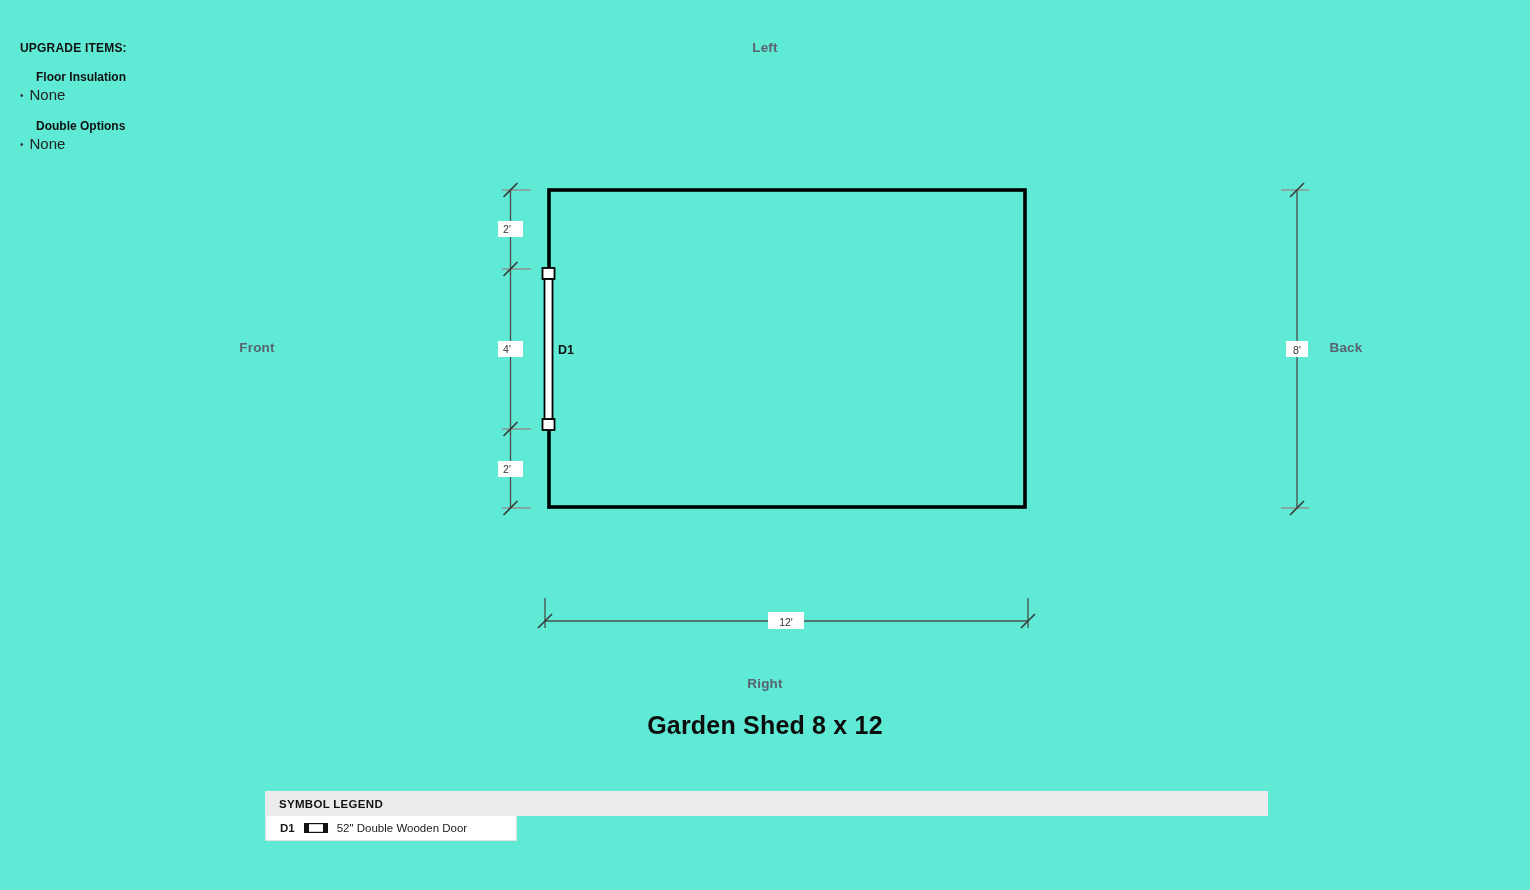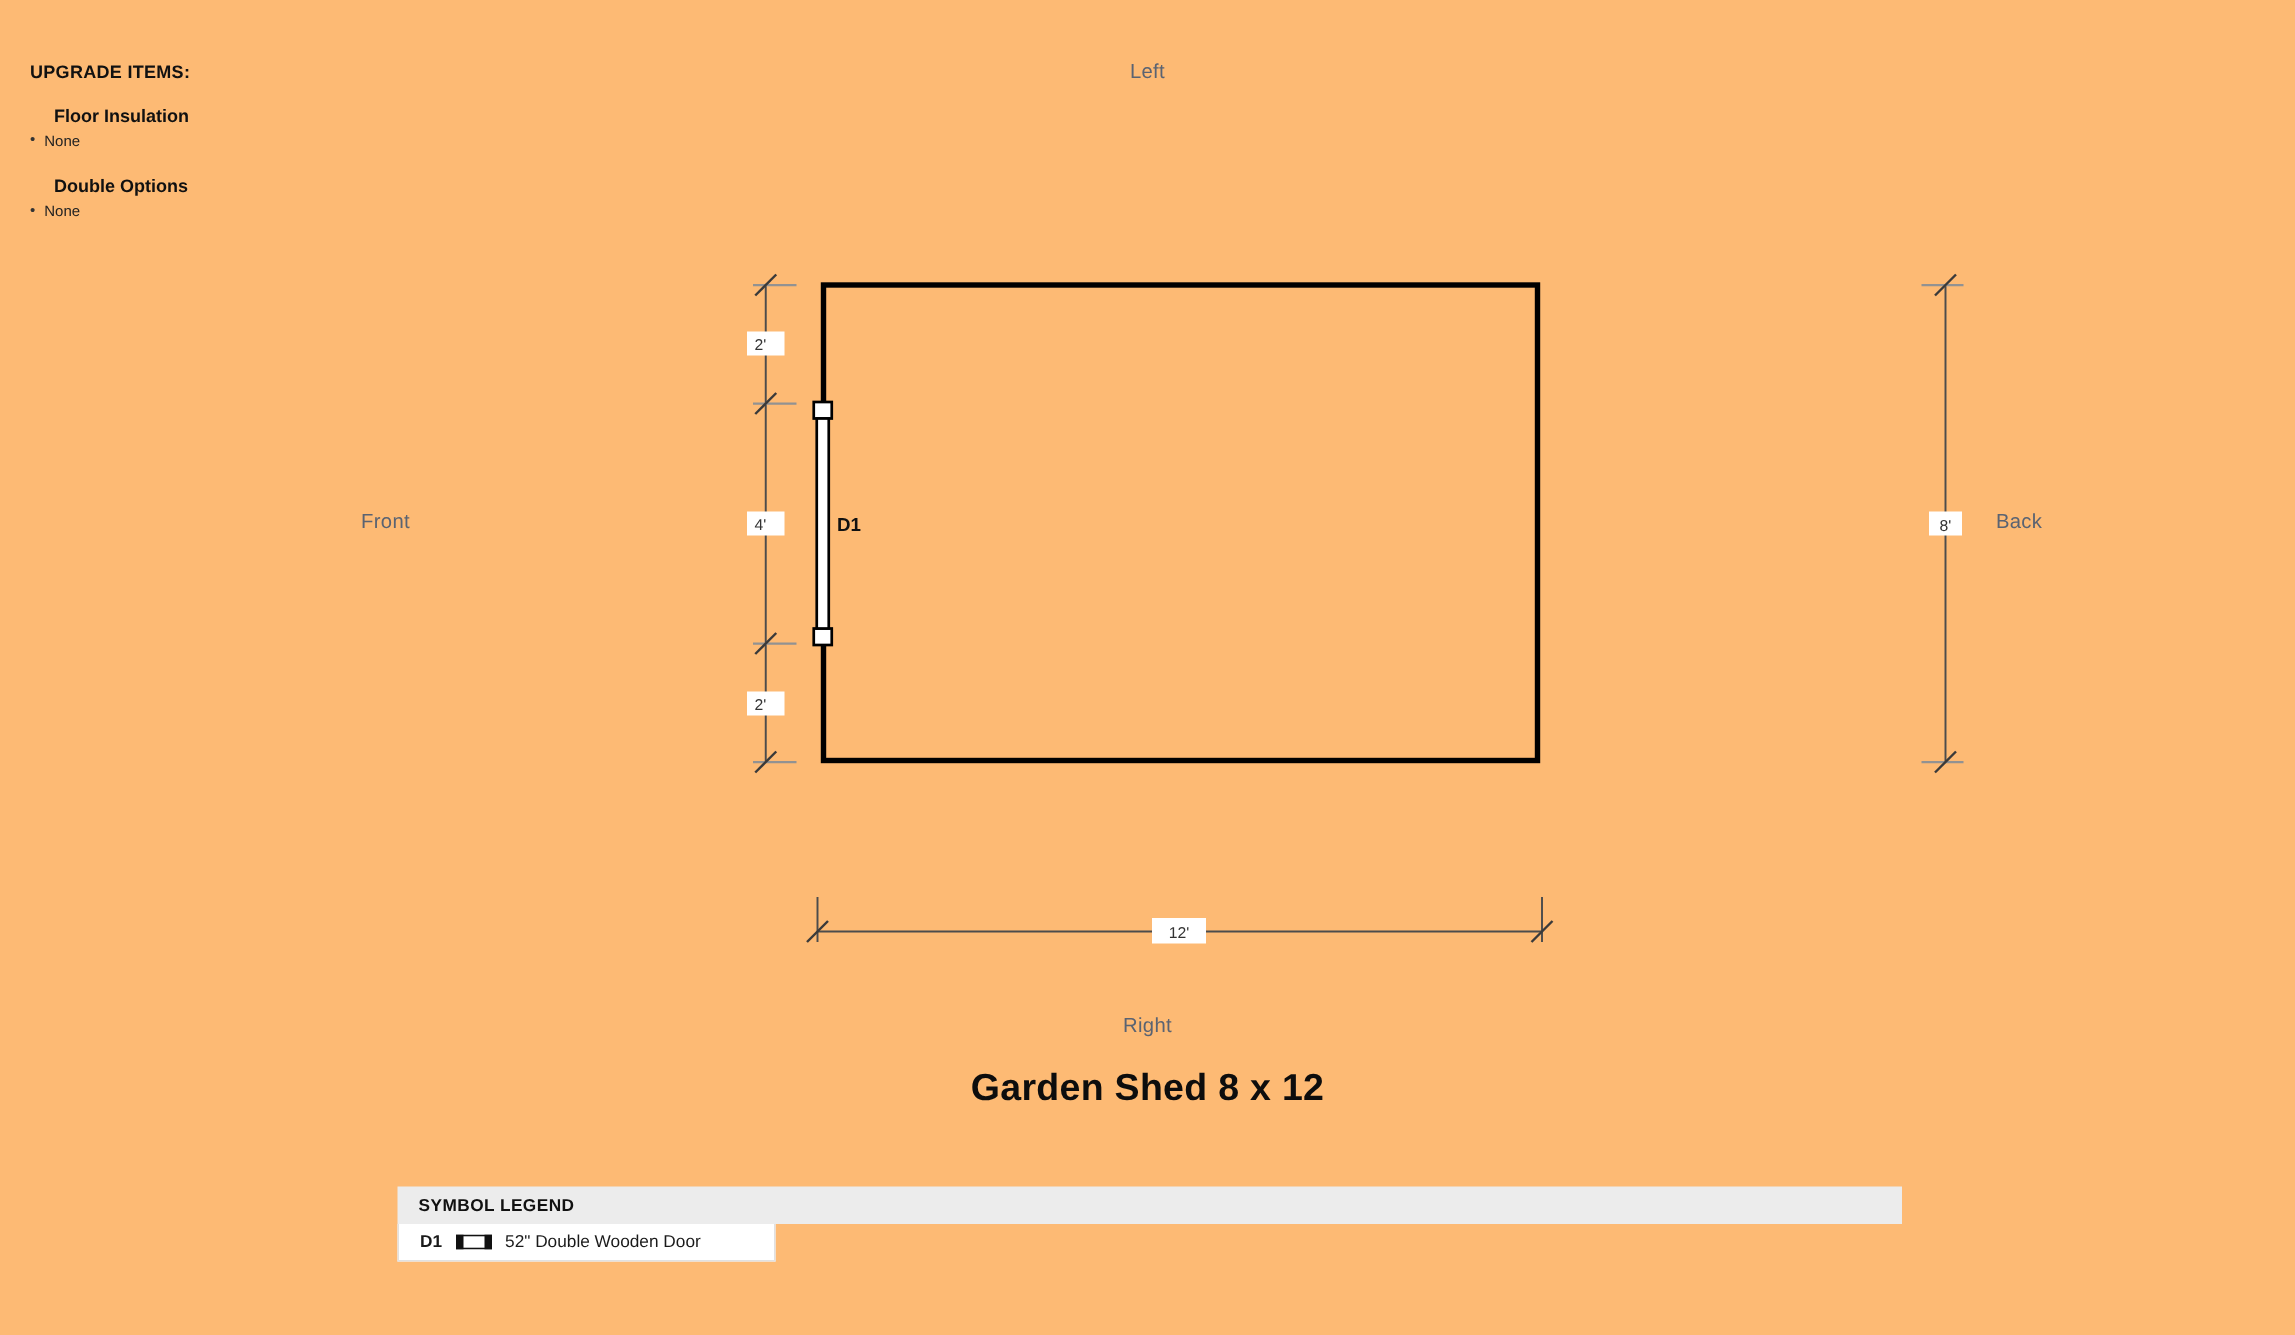--- a/index.html
+++ b/index.html
@@ -1,28 +1,28 @@
 <!DOCTYPE html>
 <html><head>
 <meta charset="utf-8">
 <style>
   * { margin:0; padding:0; box-sizing:border-box; }
   html,body { background:#ffffff; }
   .page {
-    position:relative; width:1530px; height:890px; background:#fdba74;
+    position:relative; width:1530px; height:890px; background:#5eead4;
     font-family:"Liberation Sans", sans-serif; overflow:hidden; color:#111;padding-left:32px;
   }
   
   .upgrade { position:absolute; left:20px; top:40px; }
   .upgrade-title { font-size:12px; font-weight:700; line-height:16px; letter-spacing:.2px; }
   .upgrade-label { font-size:12px; font-weight:700; line-height:16px; margin-top:13px;margin-left:16px; }
-  .upgrade-value { font-size:10px; line-height:16px; margin-top:2px; color:#222; }
+  .upgrade-value { font-size:15px; line-height:16px; margin-top:2px; color:#222; }
   .upgrade-value::before { content:"\2022"; font-size:10px; margin-right:6px; position:relative; top:-1px; color:#333; }
   
-  .side-label { position:absolute; width:120px; text-align:center; font-size:13.5px; font-weight:400; color:#5a6372; letter-spacing:.2px; }
+  .side-label { position:absolute; width:120px; text-align:center; font-size:13.5px; font-weight:700; color:#5a6372; letter-spacing:.2px; }
   .side-label-top    { left:705px; top:40px;  }
   .side-label-front  { left:197px; top:340px; }
   .side-label-back   { left:1286px; top:340px; }
   .side-label-bottom { left:705px; top:676px;text-align:center; }
   
   .plan-svg { position:absolute; left:0; top:0; }
   .plan-svg text { font-family:"Liberation Sans", sans-serif; }
   
   .plan-title { position:absolute; left:565px; top:699px; width:400px; text-align:center;
                 font-size:25px; font-weight:700; color:#0d0d0d; letter-spacing:.2px;margin-top:12px; }

